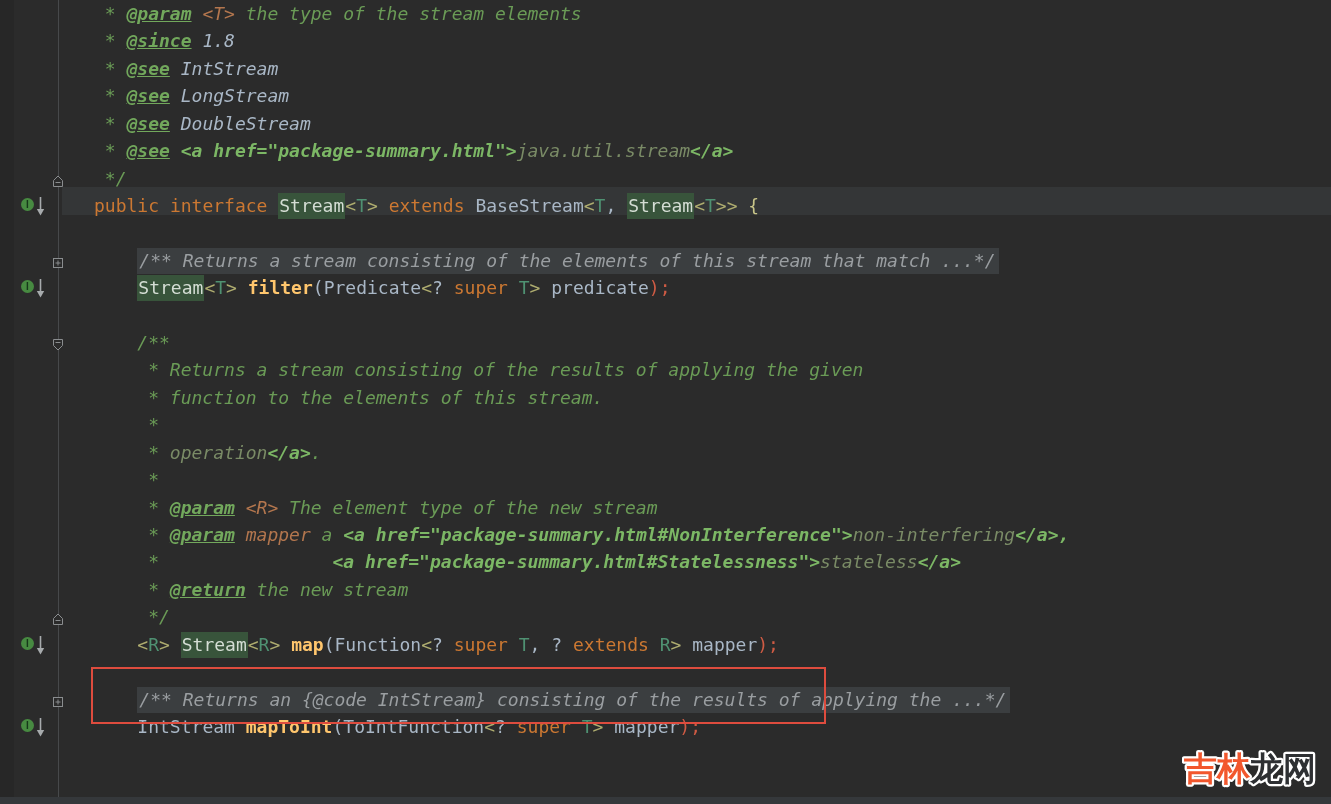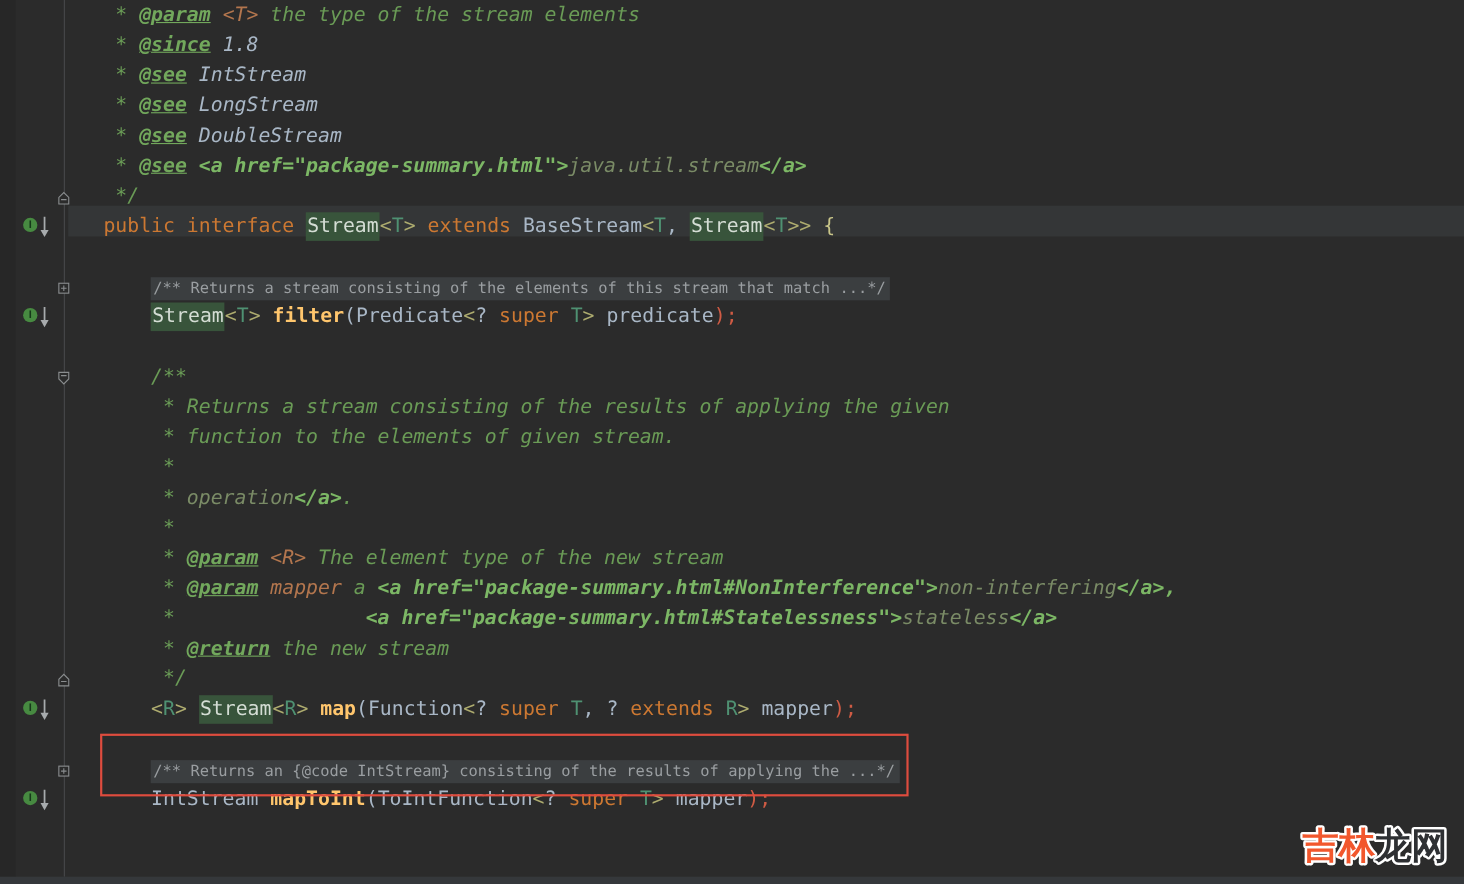--- a/index.html
+++ b/index.html
@@ -26,21 +26,21 @@
   .doclink{color:var(--doclink);}
   .docval{color:var(--docval);}
   .docref{color:var(--docref);}
   .kw{color:var(--kw);text-align:right;}
   .plain{color:var(--plain);}
   .method{color:var(--method);font-weight:bold;text-align:right;}
   .tparam{color:var(--tparam);}
   .bracket{color:var(--bracket);}
   .brace{color:var(--brace);}
   .endp{color:var(--endp);}
-  .folded{color:var(--foldedFg);background:var(--foldedBg);padding:2px 4px 3px 2px;font-size:14px;}
+  .folded{color:var(--foldedFg);background:var(--foldedBg);padding:2px 4px 3px 2px;font-size:18px;font-style:italic;}
   .hl{color:var(--hlFg);background:var(--hlBg);padding:2px 1px 3px 1px;}
   .fold-marker{position:absolute;left:51px;top:3px;width:14px;height:14px;}
   .impl-icon{position:absolute;left:21px;top:3px;width:30px;height:24px;}
   .impl-circle{position:absolute;left:0;top:3px;width:13px;height:13px;border-radius:50%;
     background:#478A41;color:#16381A;font-size:10px;font-weight:bold;line-height:13px;
     text-align:center;font-family:"Liberation Sans",sans-serif;}
   .impl-arrow{position:absolute;left:14px;top:0;}
   .red-box{position:absolute;left:91px;top:667px;width:735px;height:57px;border:2px solid var(--redbox);}
   .watermark{position:absolute;left:1182px;top:744px;}
   .bottom-bar{position:absolute;left:0;bottom:0;width:100%;height:7px;background:var(--bottomBar);}
@@ -78,21 +78,21 @@
 <svg class="impl-arrow" width="11" height="22" viewBox="0 0 11 22">
 <line x1="5.5" y1="2" x2="5.5" y2="15" stroke="#A7ABAD" stroke-width="1.6"></line>
 <polygon points="1.8,14 9.2,14 5.5,20.5" fill="#A7ABAD"></polygon>
           </svg></span><span class="plain">    </span><span class="hl">Stream</span><span class="bracket">&lt;</span><span class="tparam">T</span><span class="bracket">&gt;</span><span class="plain"> </span><span class="method">filter</span><span class="plain">(</span><span class="plain">Predicate</span><span class="bracket">&lt;</span><span class="plain">? </span><span class="kw">super</span><span class="plain"> </span><span class="tparam">T</span><span class="bracket">&gt;</span><span class="plain"> </span><span class="plain">predicate</span><span class="endp">);</span></div>
       <div class="row"></div>
       <div class="row"><span class="fold-marker"><svg width="14" height="14" viewBox="0 0 14 14">
             <polygon points="2.5,1.5 11.5,1.5 11.5,7.5 7,12 2.5,7.5" fill="#2B2B2B" stroke="#8A8D8F"></polygon>
             <line x1="4.5" y1="4.5" x2="9.5" y2="4.5" stroke="#8A8D8F"></line>
           </svg></span><span class="doc">    /**</span></div>
       <div class="row"><span class="doc">     * Returns a stream consisting of the results of applying the given</span></div>
-      <div class="row"><span class="doc">     * function to the elements of given stream.</span></div>
+      <div class="row"><span class="doc">     * function to the elements of this stream.</span></div>
       <div class="row"><span class="doc">     *</span></div>
       <div class="row"><span class="doc">     * </span><span class="doclink">operation</span><span class="docmarkup">&lt;/a&gt;</span><span class="doc">.</span></div>
       <div class="row"><span class="doc">     *</span></div>
       <div class="row"><span class="doc">     * </span><span class="doctag">@param</span><span class="doc"> </span><span class="docval">&lt;R&gt;</span><span class="doc"> The element type of the new stream</span></div>
       <div class="row"><span class="doc">     * </span><span class="doctag">@param</span><span class="doc"> </span><span class="docval">mapper</span><span class="doc"> a </span><span class="docmarkup">&lt;a href="package-summary.html#NonInterference"&gt;</span><span class="doclink">non-interfering</span><span class="docmarkup">&lt;/a&gt;,</span></div>
       <div class="row"><span class="doc">     *                </span><span class="docmarkup">&lt;a href="package-summary.html#Statelessness"&gt;</span><span class="doclink">stateless</span><span class="docmarkup">&lt;/a&gt;</span></div>
       <div class="row"><span class="doc">     * </span><span class="doctag">@return</span><span class="doc"> the new stream</span></div>
       <div class="row"><span class="fold-marker"><svg width="14" height="14" viewBox="0 0 14 14">
             <polygon points="2.5,12.5 2.5,6.5 7,2 11.5,6.5 11.5,12.5" fill="#2B2B2B" stroke="#8A8D8F"></polygon>
             <line x1="4.5" y1="8.5" x2="9.5" y2="8.5" stroke="#8A8D8F"></line>

